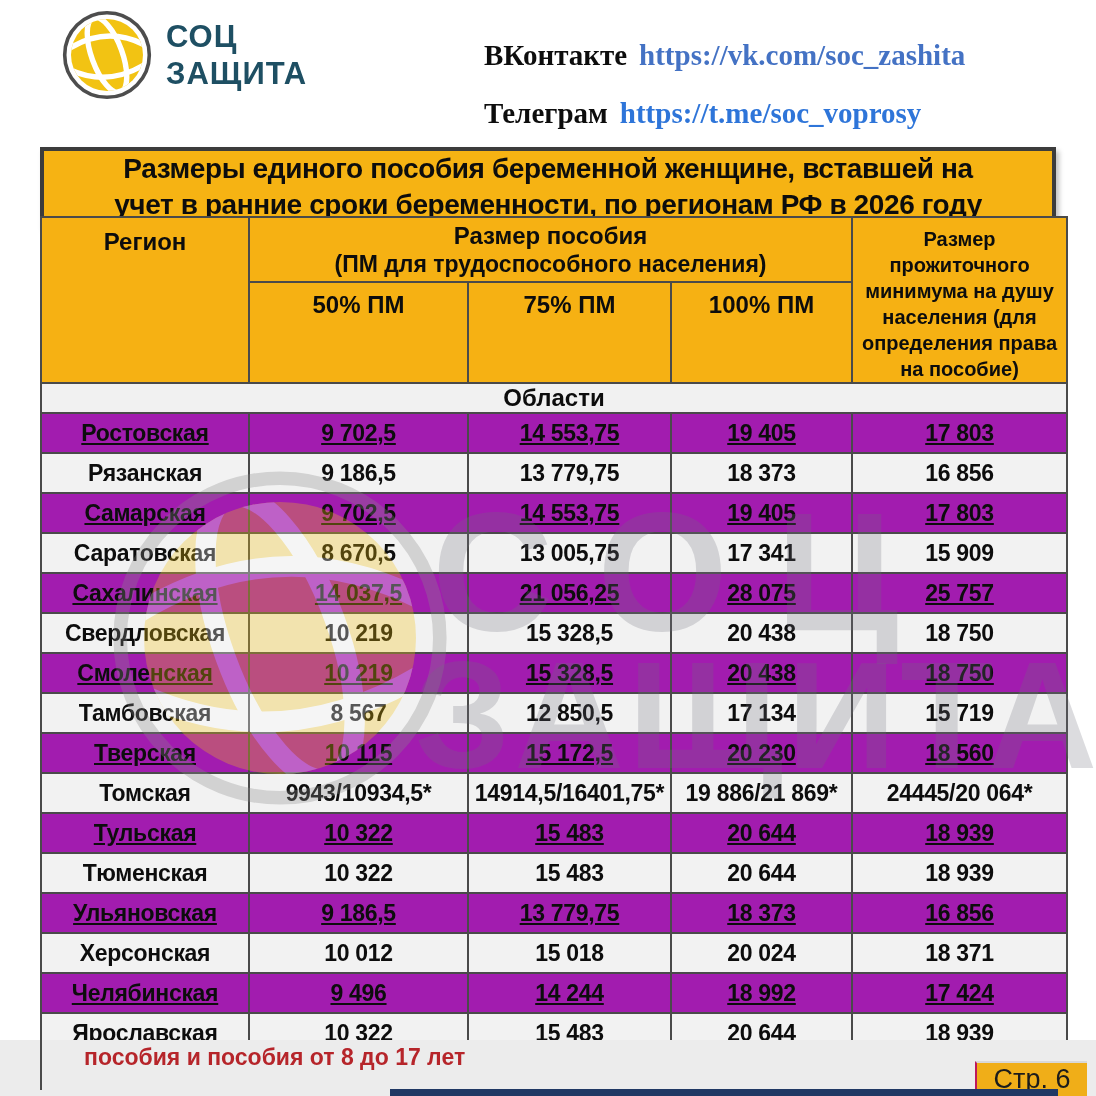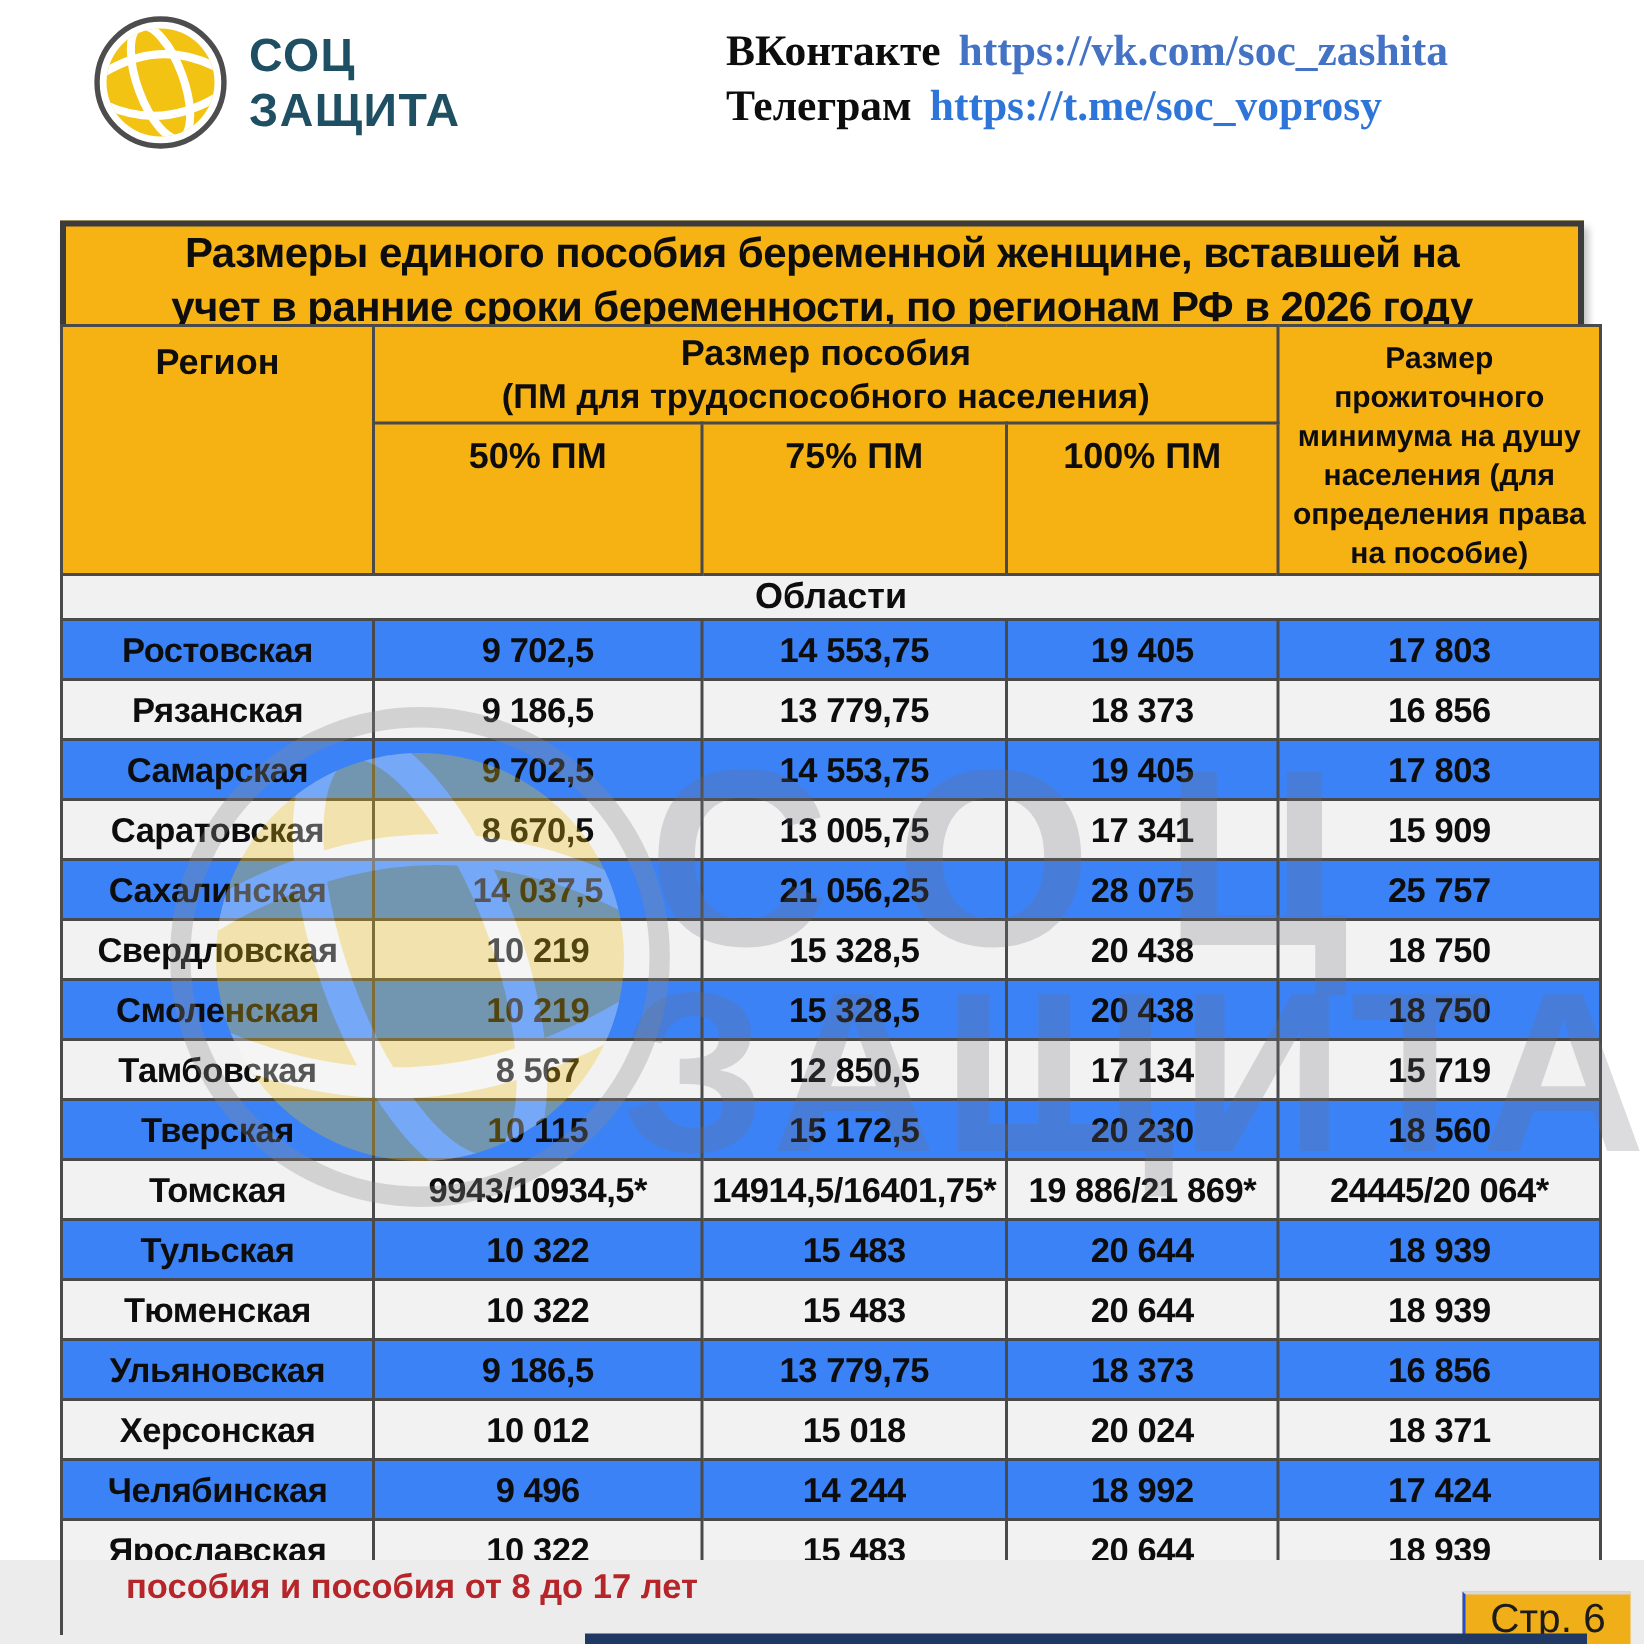--- a/index.html
+++ b/index.html
@@ -11,21 +11,21 @@
     overflow:hidden;
   }
   .page { position:absolute; inset:0; background:#ffffff; }
 
   
   .brand-strip { position:absolute; left:0; top:0; width:1096px; height:112px; background:#fff; }
   .logo { position:absolute; left:62px; top:10px; display:flex; align-items:center; gap:14px; }
   .logo svg { width:90px; height:90px; }
   .logo-text { font-weight:bold; font-size:31px; line-height:37px; color:#1E4F63; letter-spacing:1px; }
   .social { position:absolute; left:484px; top:16px; font-family:"Liberation Serif", serif; font-weight:bold; font-size:29px; line-height:37px; }
-  .social .row { white-space:nowrap; }
+  .social .row { white-space:nowrap;margin-top:21px; }
   .social .label { color:#0d0d0d; margin-right:12px; }
   .social .url-vk { color:#4472C4; }
   .social .url-tg { color:#2E75D9; }
 
   
   .banner {
     position:absolute; left:40px; top:136px; width:1016px; height:80px;
     background:#F6B313; border:4px solid #3C3C3C;
     box-shadow:3px 4px 5px rgba(0,0,0,.25);
     display:flex; flex-direction:column; justify-content:center; align-items:center;
@@ -40,21 +40,21 @@
   col.c-100 { width:181px; } col.c-pm { width:215px; }
   th, td { border:2px solid #4A4A4A; text-align:center; color:#0d0d0d; }
   thead th { background:#F6B113; font-weight:bold; }
   th.h-region { vertical-align:top; padding-top:10px; font-size:24px; }
   th.h-benefit { height:60px; font-size:24px; line-height:29px; vertical-align:middle; }
   th.h-benefit .sub { font-size:23px; }
   th.h-pm { vertical-align:top; padding:8px 6px 0 6px; font-size:20px; line-height:26px; }
   tr.subhead th { height:93px; vertical-align:top; padding-top:8px; font-size:24px; }
   td.section { background:#F1F1F1; font-weight:bold; font-size:24px; height:17px; }
   tbody tr.data td { height:40px; font-weight:bold; font-size:23px; letter-spacing:-0.3px; }
-  tr.row-blue td { background:#3b82f6; }
+  tr.row-blue td { background:#a21caf;text-decoration:underline; }
   tr.row-gray td { background:#F2F2F2; }
   td.split { font-size:20px; letter-spacing:-0.6px; }
   td.split-xs { font-size:16.5px; letter-spacing:-0.5px; }
 
   
   .watermark { position:absolute; pointer-events:none; z-index:6; }
   .wm-globe { left:110px; top:468px; width:340px; height:340px; opacity:.30; }
   .wm-text { font-weight:bold; color:#70707c; opacity:.24; white-space:nowrap; }
   .wm-line1 { left:432px; top:476px; font-size:168px; letter-spacing:48px; }
   .wm-line2 { left:415px; top:628px; font-size:152px; letter-spacing:4px; }
@@ -66,21 +66,21 @@
     padding:4px 0 0 58px;
   }
   .footnote::before { content:""; position:absolute; left:40px; top:0; bottom:6px; width:2px; background:#4A4A4A; }
   .footnote .star { font-size:30px; vertical-align:-2px; margin-right:8px; }
   .footnote .line2 { padding-left:26px; }
 
   .page-badge {
     position:absolute; left:975px; top:1061px; width:112px; height:35px; z-index:20;
     background:#F0AE18; color:#1c1c1c; font-size:27px; font-weight:normal;
     display:flex; align-items:center; justify-content:center;
-    border-left:2px solid #1d4ed8; border-top:2px solid #d8d8d8;
+    border-left:2px solid #be185d; border-top:2px solid #d8d8d8;
   }
   .bottom-bar { position:absolute; left:390px; top:1089px; width:668px; height:7px; background:#203864; z-index:21; }
 </style>
 </head>
 <body>
 
 <div class="page">
 
   <div class="brand-strip">
     <div class="logo">

